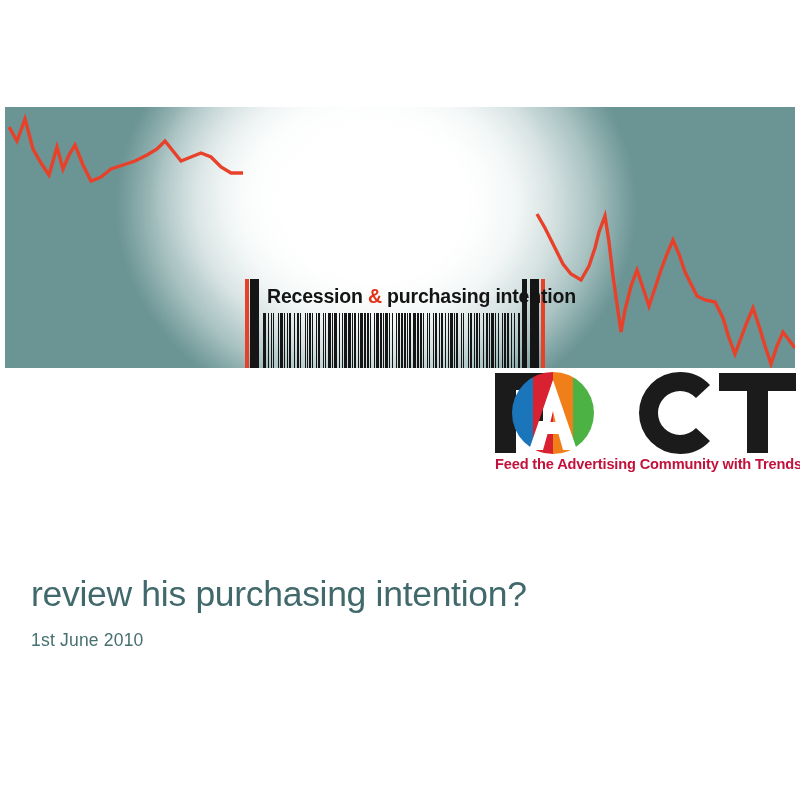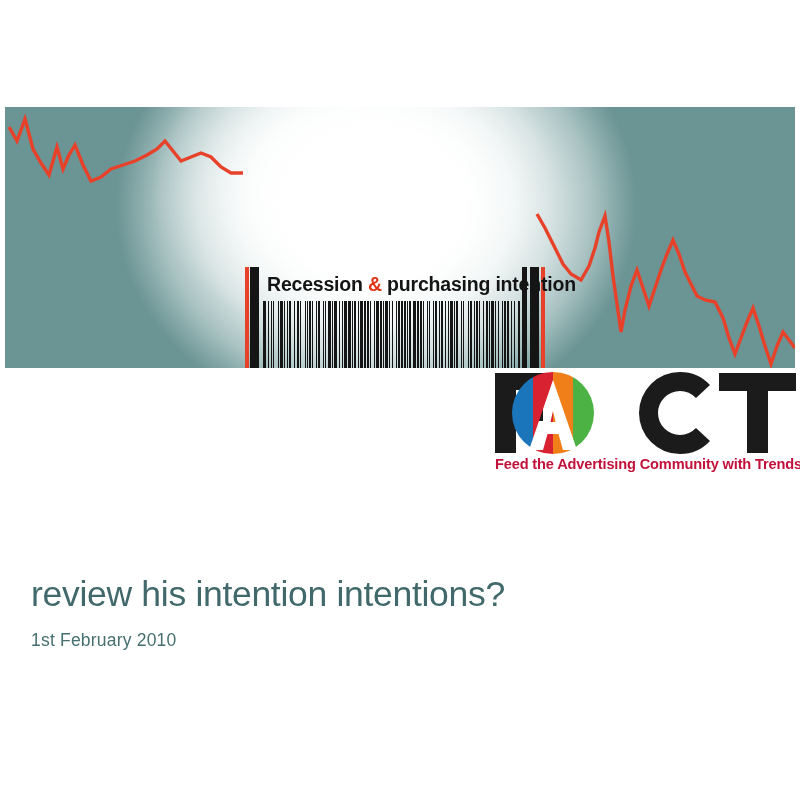--- a/index.html
+++ b/index.html
@@ -47,21 +47,21 @@
     background: radial-gradient(ellipse 30% 70% at 44% 30%,
       rgba(255,255,255,0.95) 0%, rgba(255,255,255,0.75) 38%,
       rgba(255,255,255,0.25) 62%, rgba(255,255,255,0) 85%);
   }
   .banner-line { position: absolute; inset: 0; }
 
   
   .barcode-wrap {
     position: absolute;
     left: 240px;
-    top: 160px;
+    top: 172px;
     width: 300px;
     height: 145px;
   }
   .bc-edge {
     position: absolute;
     top: 0;
     width: 4px;
     height: 145px;
     background: #e8412a;
   }
@@ -380,18 +380,18 @@
       <g>
         <path d="M226 1 H303 V19 H275 V81 H254 V19 H226 Z" fill="#1b1b1b"></path>
       </g>
     </svg>
 
     <div class="logo-tag">Feed the Advertising Community with Trends</div>
   </div>
 
   <h1 class="heading">
     <br>
-    <span>review his intention intentions?</span>
+    <span>review his purchasing intention?</span>
   </h1>
 
-  <div class="date">1st February 2010</div>
+  <div class="date">1st June 2010</div>
 
 </div>
 
 </body></html>

